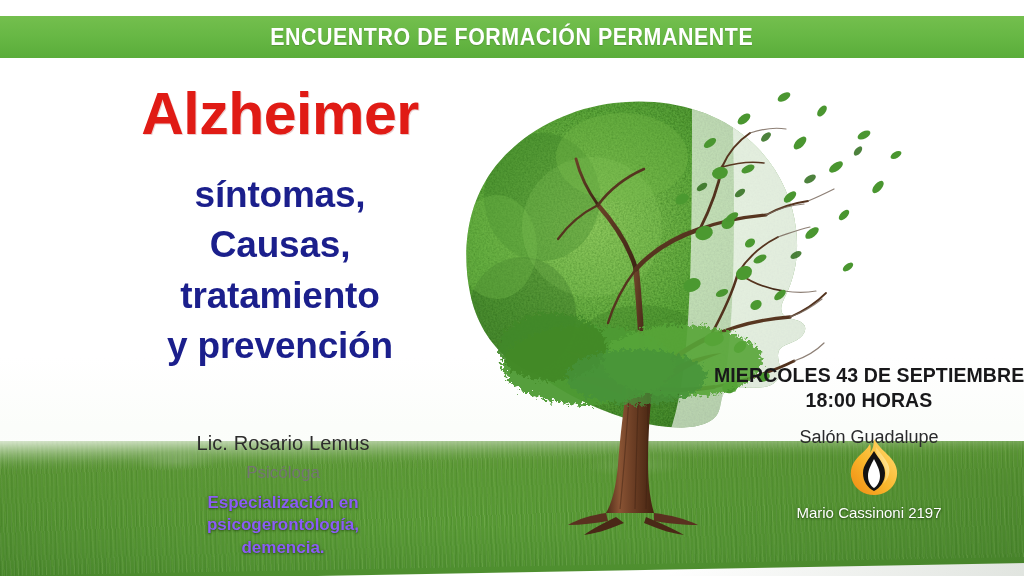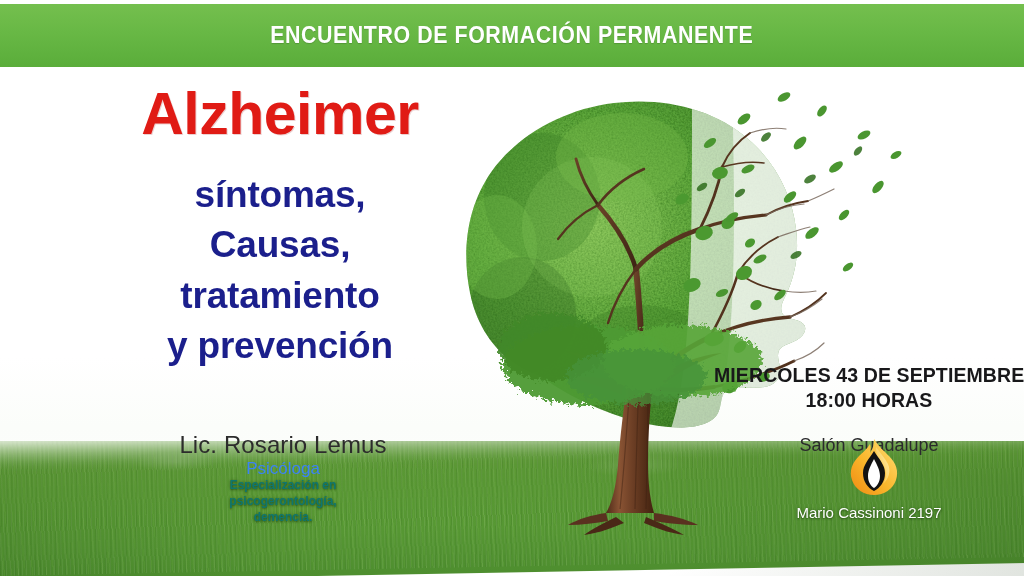--- a/index.html
+++ b/index.html
@@ -20,21 +20,21 @@
   }
 
   
   .backdrop{
     position:absolute; left:0; top:0; width:1024px; height:576px;
     background:linear-gradient(180deg,#ffffff 0%,#ffffff 62%,#fbfdfa 74%,#ffffff 100%);
   }
 
   
   .banner{
-    position:absolute; left:0; top:4px; width:1024px; height:63px;
+    position:absolute; left:0; top:16px; width:1024px; height:42px;
     background:linear-gradient(180deg,#74bf4e 0%,#68b845 45%,#5aad3a 100%);
     display:flex; align-items:center; justify-content:center;
     z-index:40;
   }
   .banner-title{
     color:#ffffff;
     font-family:"Liberation Sans Narrow","Liberation Sans",sans-serif;
     font-weight:bold;
     font-size:23px;
     letter-spacing:.6px;
@@ -107,36 +107,36 @@
   }
   .h-sub div{ white-space:nowrap; }
 
   
   .speaker{
     position:absolute; left:118px; top:432px; width:330px;
     z-index:22; text-align:center;
   }
   .sp-name{
     color:#2c2c2c;
-    font-size:24px;
+    font-size:20px;
     font-weight:normal;
     line-height:1.12;
     letter-spacing:.1px;
   }
   .sp-role{
-    margin-top:0;
-    color:#3b82f6;
+    margin-top:9px;
+    color:#737373;
     font-size:17px;
     line-height:1.15;
   }
   .sp-spec{
-    margin-top:0;
-    color:#0f766e;
-    font-weight:bold;
-    font-size:12px;
+    margin-top:9px;
+    color:#8b5cf6;
+    font-weight:bold;
+    font-size:17px;
     line-height:1.32;
     text-shadow:0 1px 2px rgba(25,55,10,.55), 0 0 3px rgba(25,55,10,.35);
   }
   .sp-spec div{ white-space:nowrap; }
 
   
   .event{
     position:absolute; left:714px; top:363px; width:310px;
     z-index:22; text-align:center;
   }
@@ -146,21 +146,21 @@
     font-weight:bold;
     font-size:19.5px;
     line-height:1.3;
     letter-spacing:.1px;
     white-space:nowrap;
   }
   .ev-room{
     color:#2a2a2c;
     font-size:18px;
     line-height:1.45;
-    margin-top:18px;
+    margin-top:10px;
   }
 
   
   .logo{
     position:absolute; left:843px; top:437px;
     width:62px; height:62px; z-index:24;
   }
   .logo svg{ display:block; width:62px; height:62px; }
 
   

